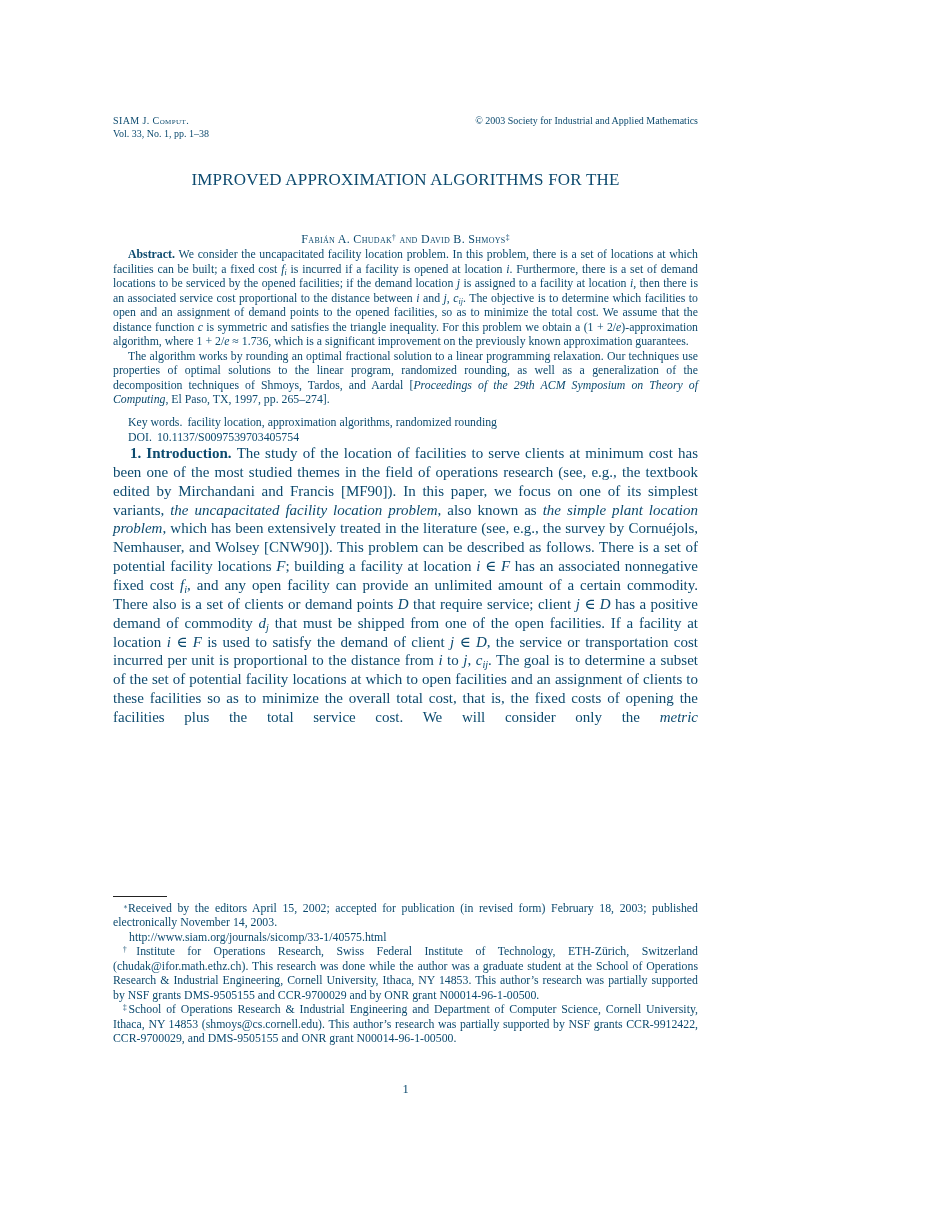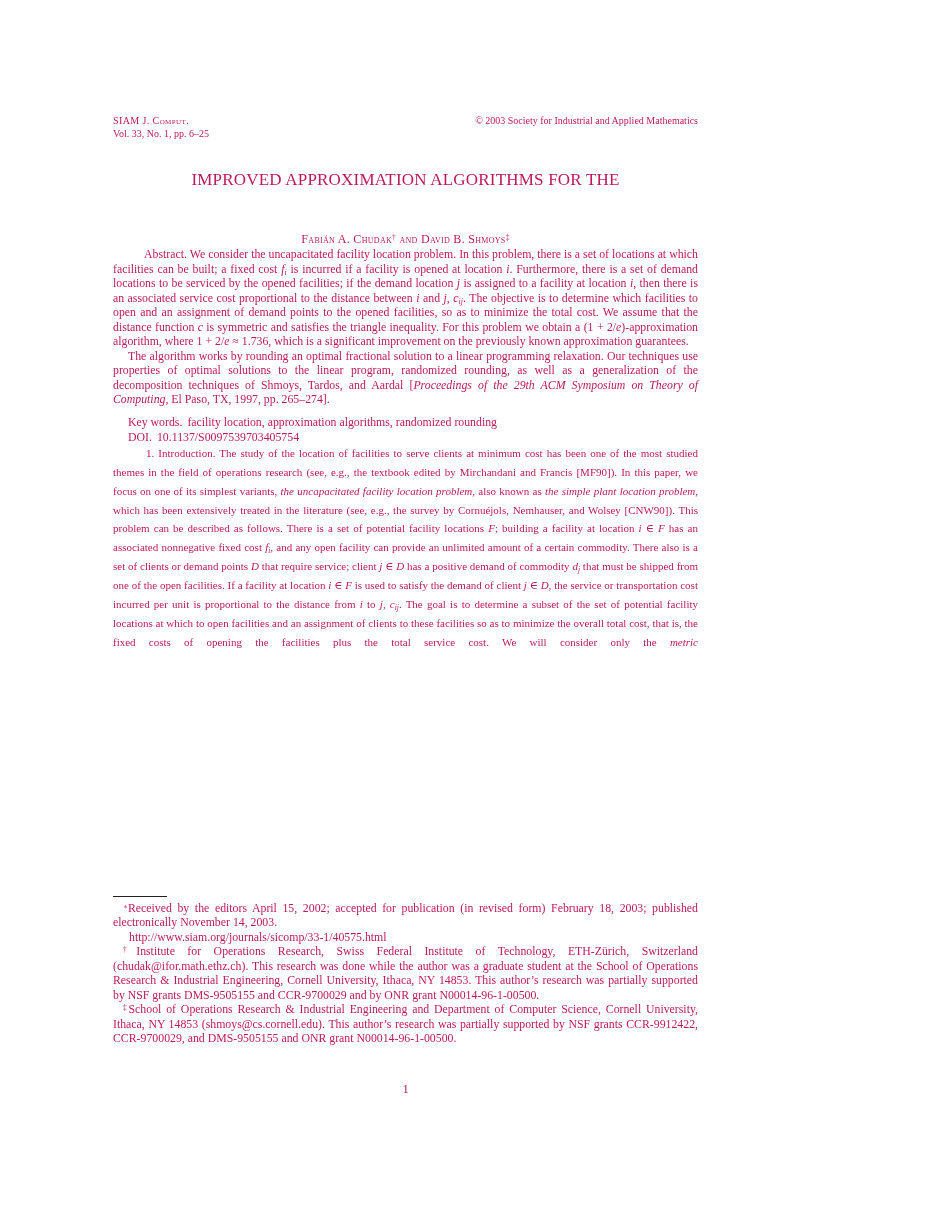--- a/index.html
+++ b/index.html
@@ -1,21 +1,21 @@
 <!DOCTYPE html>
 <html lang="en"><head>
 <meta charset="utf-8">
 <style>
   html, body { margin: 0; padding: 0; background: #ffffff; }
   .page {
     position: relative;
     width: 952px;
     height: 1232px;
     background: #ffffff;
-    color: #be185d;
+    color: #0c4a6e;
     font-family: "Liberation Serif", "DejaVu Serif", serif;
     overflow: hidden;
   }
   .col { position: absolute; left: 113px; width: 585px; }
 
   
   .runhead { top: 114px; display: flex; justify-content: space-between; align-items: flex-start;
              font-size: 10px; line-height: 13px; }
   .runhead .journal { font-variant: small-caps; letter-spacing: 0.4px; }
 
@@ -29,50 +29,50 @@
   .main { top: 247px; font-size: 11.8px; line-height: 14.55px; }
   .main p { margin: 0; }
   .abstract p { text-align: justify; text-indent: 15px; }
   .abstract { margin-bottom: 8px; }
   .metaline { text-indent: 15px; }
   .kw  { margin-bottom: 18px; }
   .ams { margin-bottom: 18px; }
   .doi { margin-bottom: 23px; }
   .label { font-weight: normal; padding-right: 5px; }
 
-  .intro { font-size: 11px; line-height: 18.85px; text-align: justify;
+  .intro { font-size: 15px; line-height: 18.85px; text-align: justify;
            text-align-last: justify; text-indent: 17px; }
 
   
   .fn-rule { position: absolute; left: 113px; top: 896px; width: 54px;
              border-top: 1.2px solid #222; }
   .footnotes { position: absolute; left: 113px; top: 901px; width: 585px;
                font-size: 11.8px; line-height: 14.45px; }
   .footnotes p { margin: 0; text-align: justify; text-indent: 10px; }
   .footnotes p.fn-url { text-align: left; text-indent: 16px; }
 
   .pageno { position: absolute; left: 113px; top: 1082px; width: 585px;
             text-align: center; font-size: 12.5px; }
 
   
-  .b   { font-weight: normal; margin-left: 16px; }
+  .b   { font-weight: bold; }
   .i   { font-style: italic; }
   .cal { font-style: italic; }
   .sup { vertical-align: 0.45em; font-size: 62%; line-height: 0; }
   .sub { vertical-align: -0.25em; font-size: 68%; line-height: 0; }
 </style>
 </head>
 <body>
 
 <div class="page">
 
   <div class="col runhead">
     <div>
       <div class="journal">SIAM J. Comput.</div>
-      <div>Vol. 33, No. 1, pp. 6–25</div>
+      <div>Vol. 33, No. 1, pp. 1–38</div>
     </div>
     <div>© 2003 Society for Industrial and Applied Mathematics</div>
   </div>
 
   <div class="col titleblock">
     <div>IMPROVED APPROXIMATION ALGORITHMS FOR THE</div>
   </div>
 
   <div class="col authors"><span>Fabián A. Chudak</span><span class="sup">†</span><span> and David B. Shmoys</span><span class="sup">‡</span></div>
 

